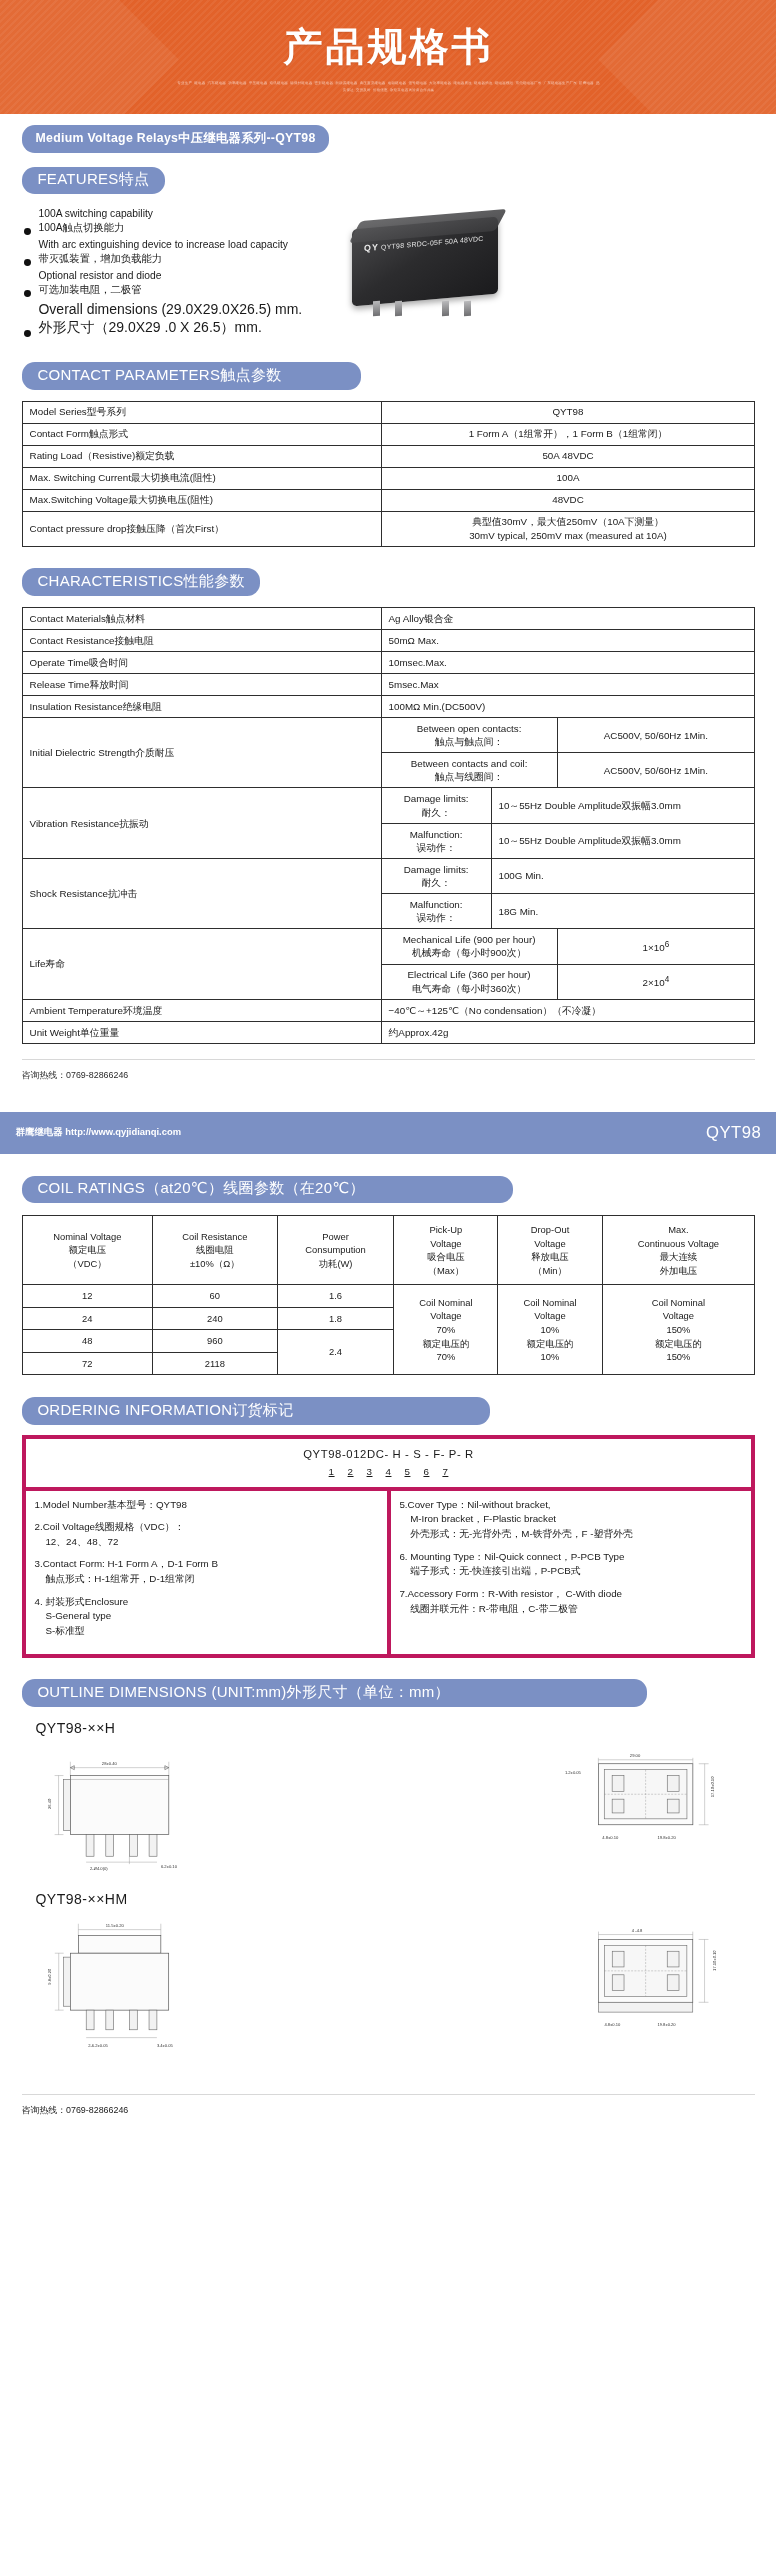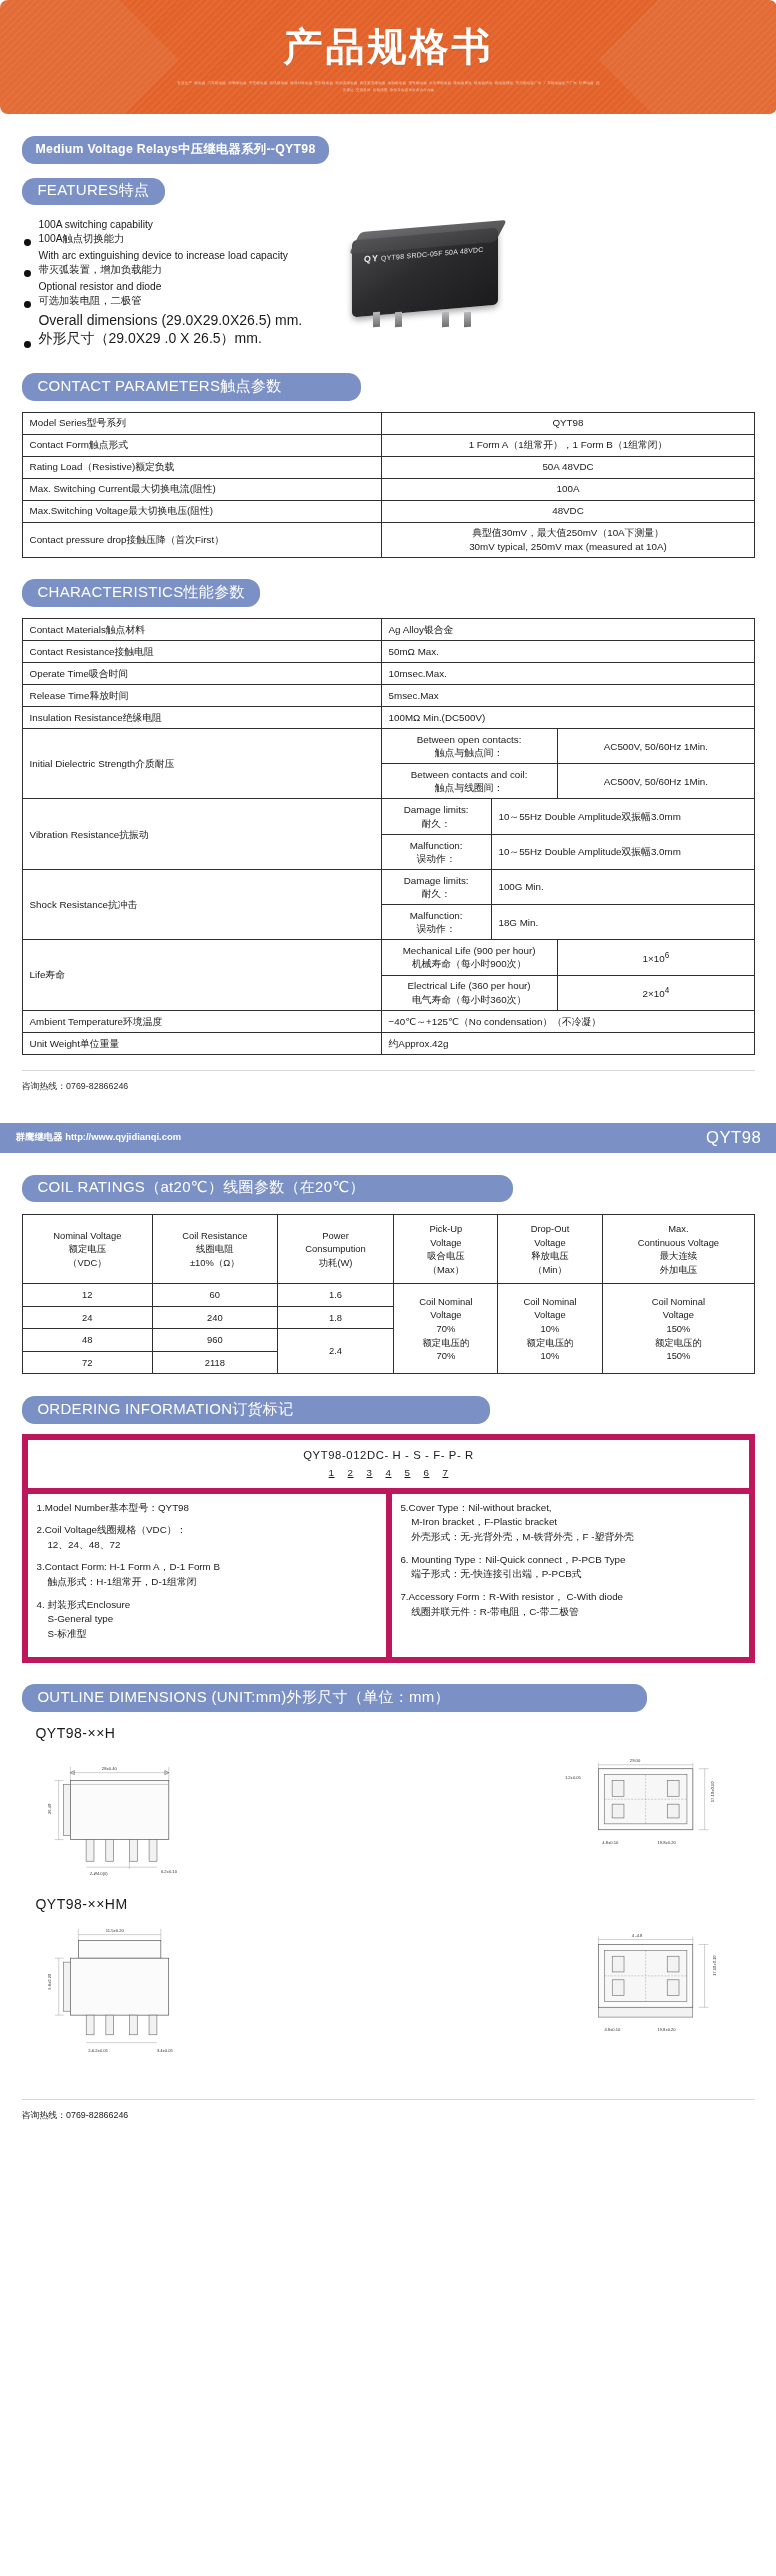--- a/index.html
+++ b/index.html
@@ -15,21 +15,20 @@
   
   .banner {
     height: 114px;
     background: #e2622a;
     position: relative;
     overflow: hidden;
     display: flex;
     flex-direction: column;
     align-items: center;
     justify-content: center;
-    border-radius: 8px;
   }
   .banner-stripes {
     position: absolute; inset: 0;
     background-image: repeating-linear-gradient(
       135deg, rgba(255,255,255,0.055) 0 2px, rgba(255,255,255,0) 2px 4.9px);
   }
   .banner-chev {
     position: absolute; top: -39px; width: 197px; height: 197px;
     background: rgba(255,255,255,0.06);
     transform: rotate(45deg);
@@ -162,21 +161,21 @@
     border-top: 1px solid #d8d8d8;
     margin-top: 15.7px;
     padding-top: 8.9px;
     font-size: 8.9px;
     color: #2b2b2b;
   }
   .blue-footer {
     margin-top: 29.5px;
     background: #7b90c4;
     color: #ffffff;
-    height: 30px;
+    height: 42px;
     display: flex;
     align-items: center;
     justify-content: space-between;
     padding: 0 15.7px;
   }
   .blue-footer .left { font-size: 9.4px; font-weight: 700; }
   .blue-footer .right { font-size: 16.7px; letter-spacing: 0.5px; }
 
   
   table.coil { width: 100%; border-collapse: collapse; margin-top: 11.8px; font-size: 9.4px; }
@@ -186,21 +185,21 @@
     padding: 3.9px 3px;
     line-height: 1.45;
     font-weight: normal;
     vertical-align: middle;
   }
   table.coil th { padding: 6.9px 3px; }
   table.coil th span, table.coil td.multi span { display: block; }
 
   
   table.order { width: 100%; border-collapse: collapse; margin-top: 10.8px; font-size: 9.8px; }
-  table.order td { border: 6px solid #be185d; padding: 6.9px 8.9px; vertical-align: top; line-height: 1.5; }
+  table.order td { border: 4px solid #be185d; padding: 6.9px 8.9px; vertical-align: top; line-height: 1.5; }
   .code-line { text-align: center; font-size: 11.3px; letter-spacing: 0.6px; }
   .code-nums { text-align: center; font-size: 9.8px; margin-top: 2px; letter-spacing: 0.5px; }
   .code-nums u { text-decoration: underline; margin: 0 4.9px; }
   .order-item { margin-bottom: 7.9px; }
   .order-item .ind { display: block; padding-left: 10.8px; }
 
   
   .draw-title { font-size: 14px; margin: 12.8px 0 3.9px 13.8px; letter-spacing: 0.5px; }
   .draw-row { display: flex; justify-content: space-between; padding: 0 9.8px; }
   .draw-box { position: relative; }
@@ -227,21 +226,21 @@
   <div class="banner">
     <div class="banner-stripes"></div>
     <div class="banner-chev l"></div>
     <div class="banner-chev r"></div>
     <div class="banner-title">产品规格书</div>
     <div class="banner-sub">专业生产 继电器 汽车继电器 功率继电器 中压继电器 通讯继电器 磁保持继电器 密封继电器 新能源继电器 高压直流继电器 电磁继电器 信号继电器 大功率继电器 继电器底座 继电器插座 继电器模组 东莞继电器厂家 广东继电器生产厂家 群鹰电器 品质保证 交货及时 价格优惠 欢迎来电咨询洽谈合作共赢</div>
   </div>
 
   <div class="content">
 
-    <div style="margin-top:22px;">
+    <div style="margin-top:11px;">
       <span class="pill title-pill">Medium Voltage  Relays中压继电器系列--QYT98</span>
     </div>
 
     <div class="sec-gap-sm">
       <span class="pill">FEATURES特点</span>
     </div>
 
     <div class="features-row">
       <div class="features-list">
 

